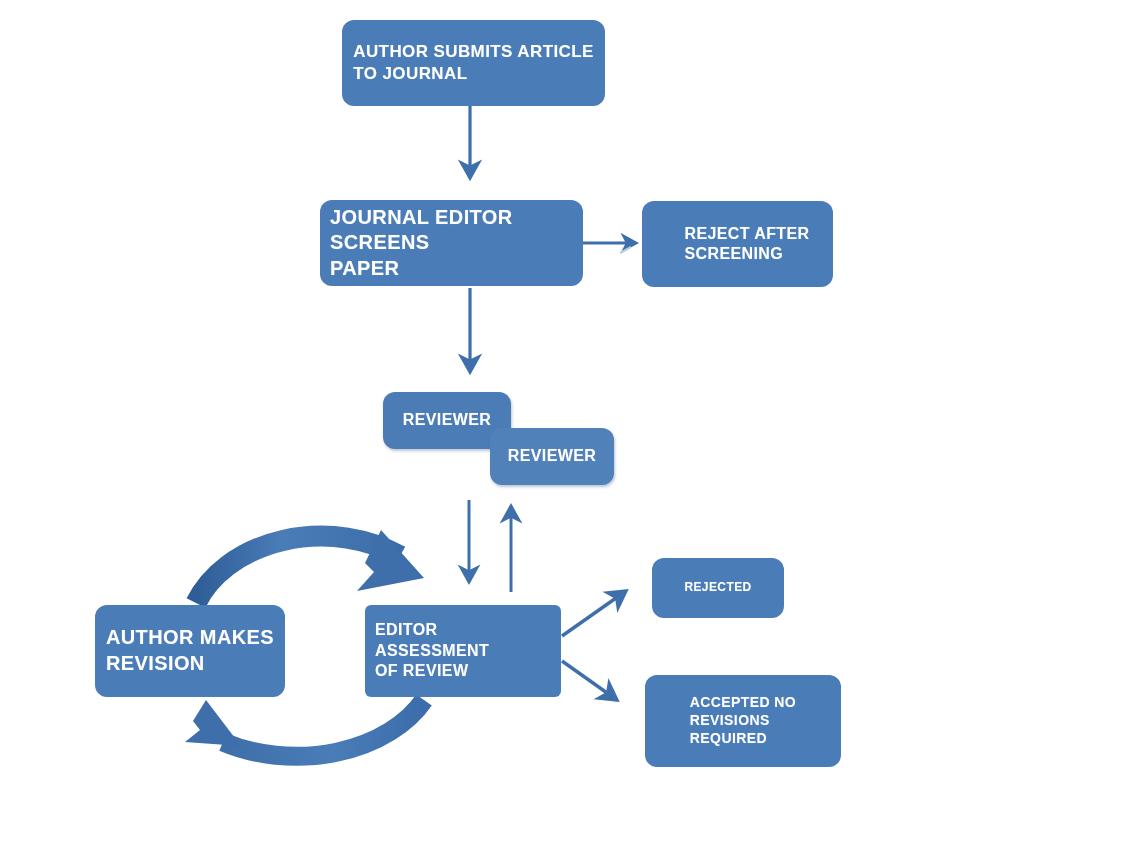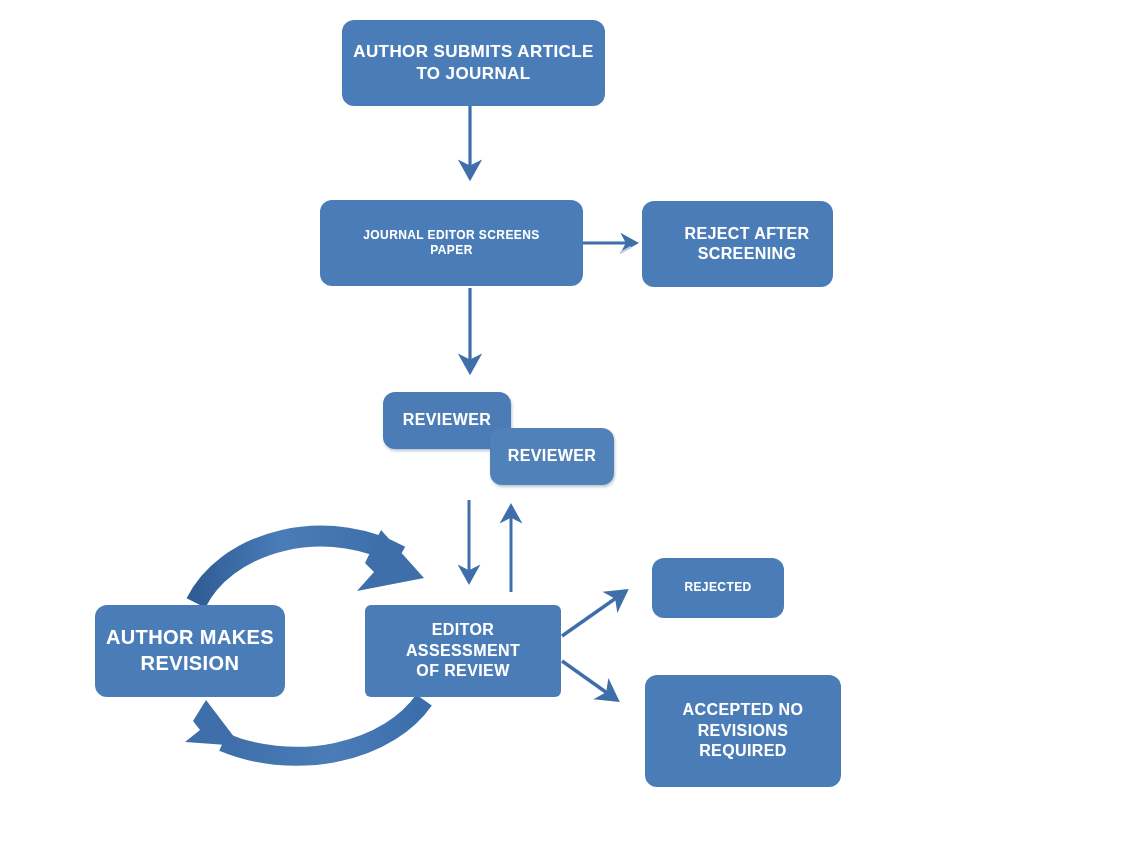--- a/index.html
+++ b/index.html
@@ -17,21 +17,21 @@
   }
   .node {
     position: absolute;
     box-sizing: border-box;
     background: #4a7cb8;
     color: #ffffff;
     border-radius: 12px;
     display: flex;
     align-items: center;
     justify-content: center;
-    text-align: center;
+    text-align: left;
     font-weight: bold;
     letter-spacing: 0.4px;
     line-height: 1.28;
     text-transform: uppercase;
     text-shadow: 0 0 1px rgba(255,255,255,0.25);
     -webkit-font-smoothing: antialiased;
   }
   .node .label {
     display: block;
     padding: 0 10px;
@@ -121,21 +121,21 @@
     <g>
       <line x1="562" y1="661" x2="617" y2="700" stroke="#3f6fab" stroke-width="3.4" marker-end="url(#arrowThin)"></line>
     </g>
   </svg>
 
   <div class="node tone-a layer-nodes" style="left:342px; top:20px; width:263px; height:86px; font-size:17px;">
     <span class="label">AUTHOR SUBMITS ARTICLE
 TO JOURNAL</span>
   </div>
 
-  <div class="node tone-a layer-nodes" style="left:320px; top:200px; width:263px; height:86px; font-size:12px;">
+  <div class="node tone-a layer-nodes" style="left:320px; top:200px; width:263px; height:86px; font-size:20px;">
     <span class="label">JOURNAL EDITOR SCREENS
 PAPER</span>
   </div>
 
   <div class="node tone-a layer-nodes" style="left:642px; top:201px; width:191px; height:86px; font-size:16px;padding-left:19px;">
     <span class="label">REJECT AFTER
 SCREENING</span>
   </div>
 
   <div class="node tone-b rev-back shadowed" style="left:343px; top:392px; width:128px; height:57px; font-size:16px;">
@@ -153,19 +153,19 @@
 
   <div class="node tone-a layer-nodes" style="left:365px; top:605px; width:196px; height:92px; font-size:16px;border-radius:6px;">
     <span class="label">EDITOR ASSESSMENT
 OF REVIEW</span>
   </div>
 
   <div class="node tone-a layer-nodes" style="left:652px; top:558px; width:132px; height:60px; font-size:12px;">
     <span class="label">REJECTED</span>
   </div>
 
-  <div class="node tone-a layer-nodes" style="left:645px; top:675px; width:196px; height:112px; font-size:16px;">
+  <div class="node tone-a layer-nodes" style="left:645px; top:675px; width:196px; height:92px; font-size:14px;">
     <span class="label">ACCEPTED NO
 REVISIONS
 REQUIRED</span>
   </div>
 
 </div>
 
 </body></html>

